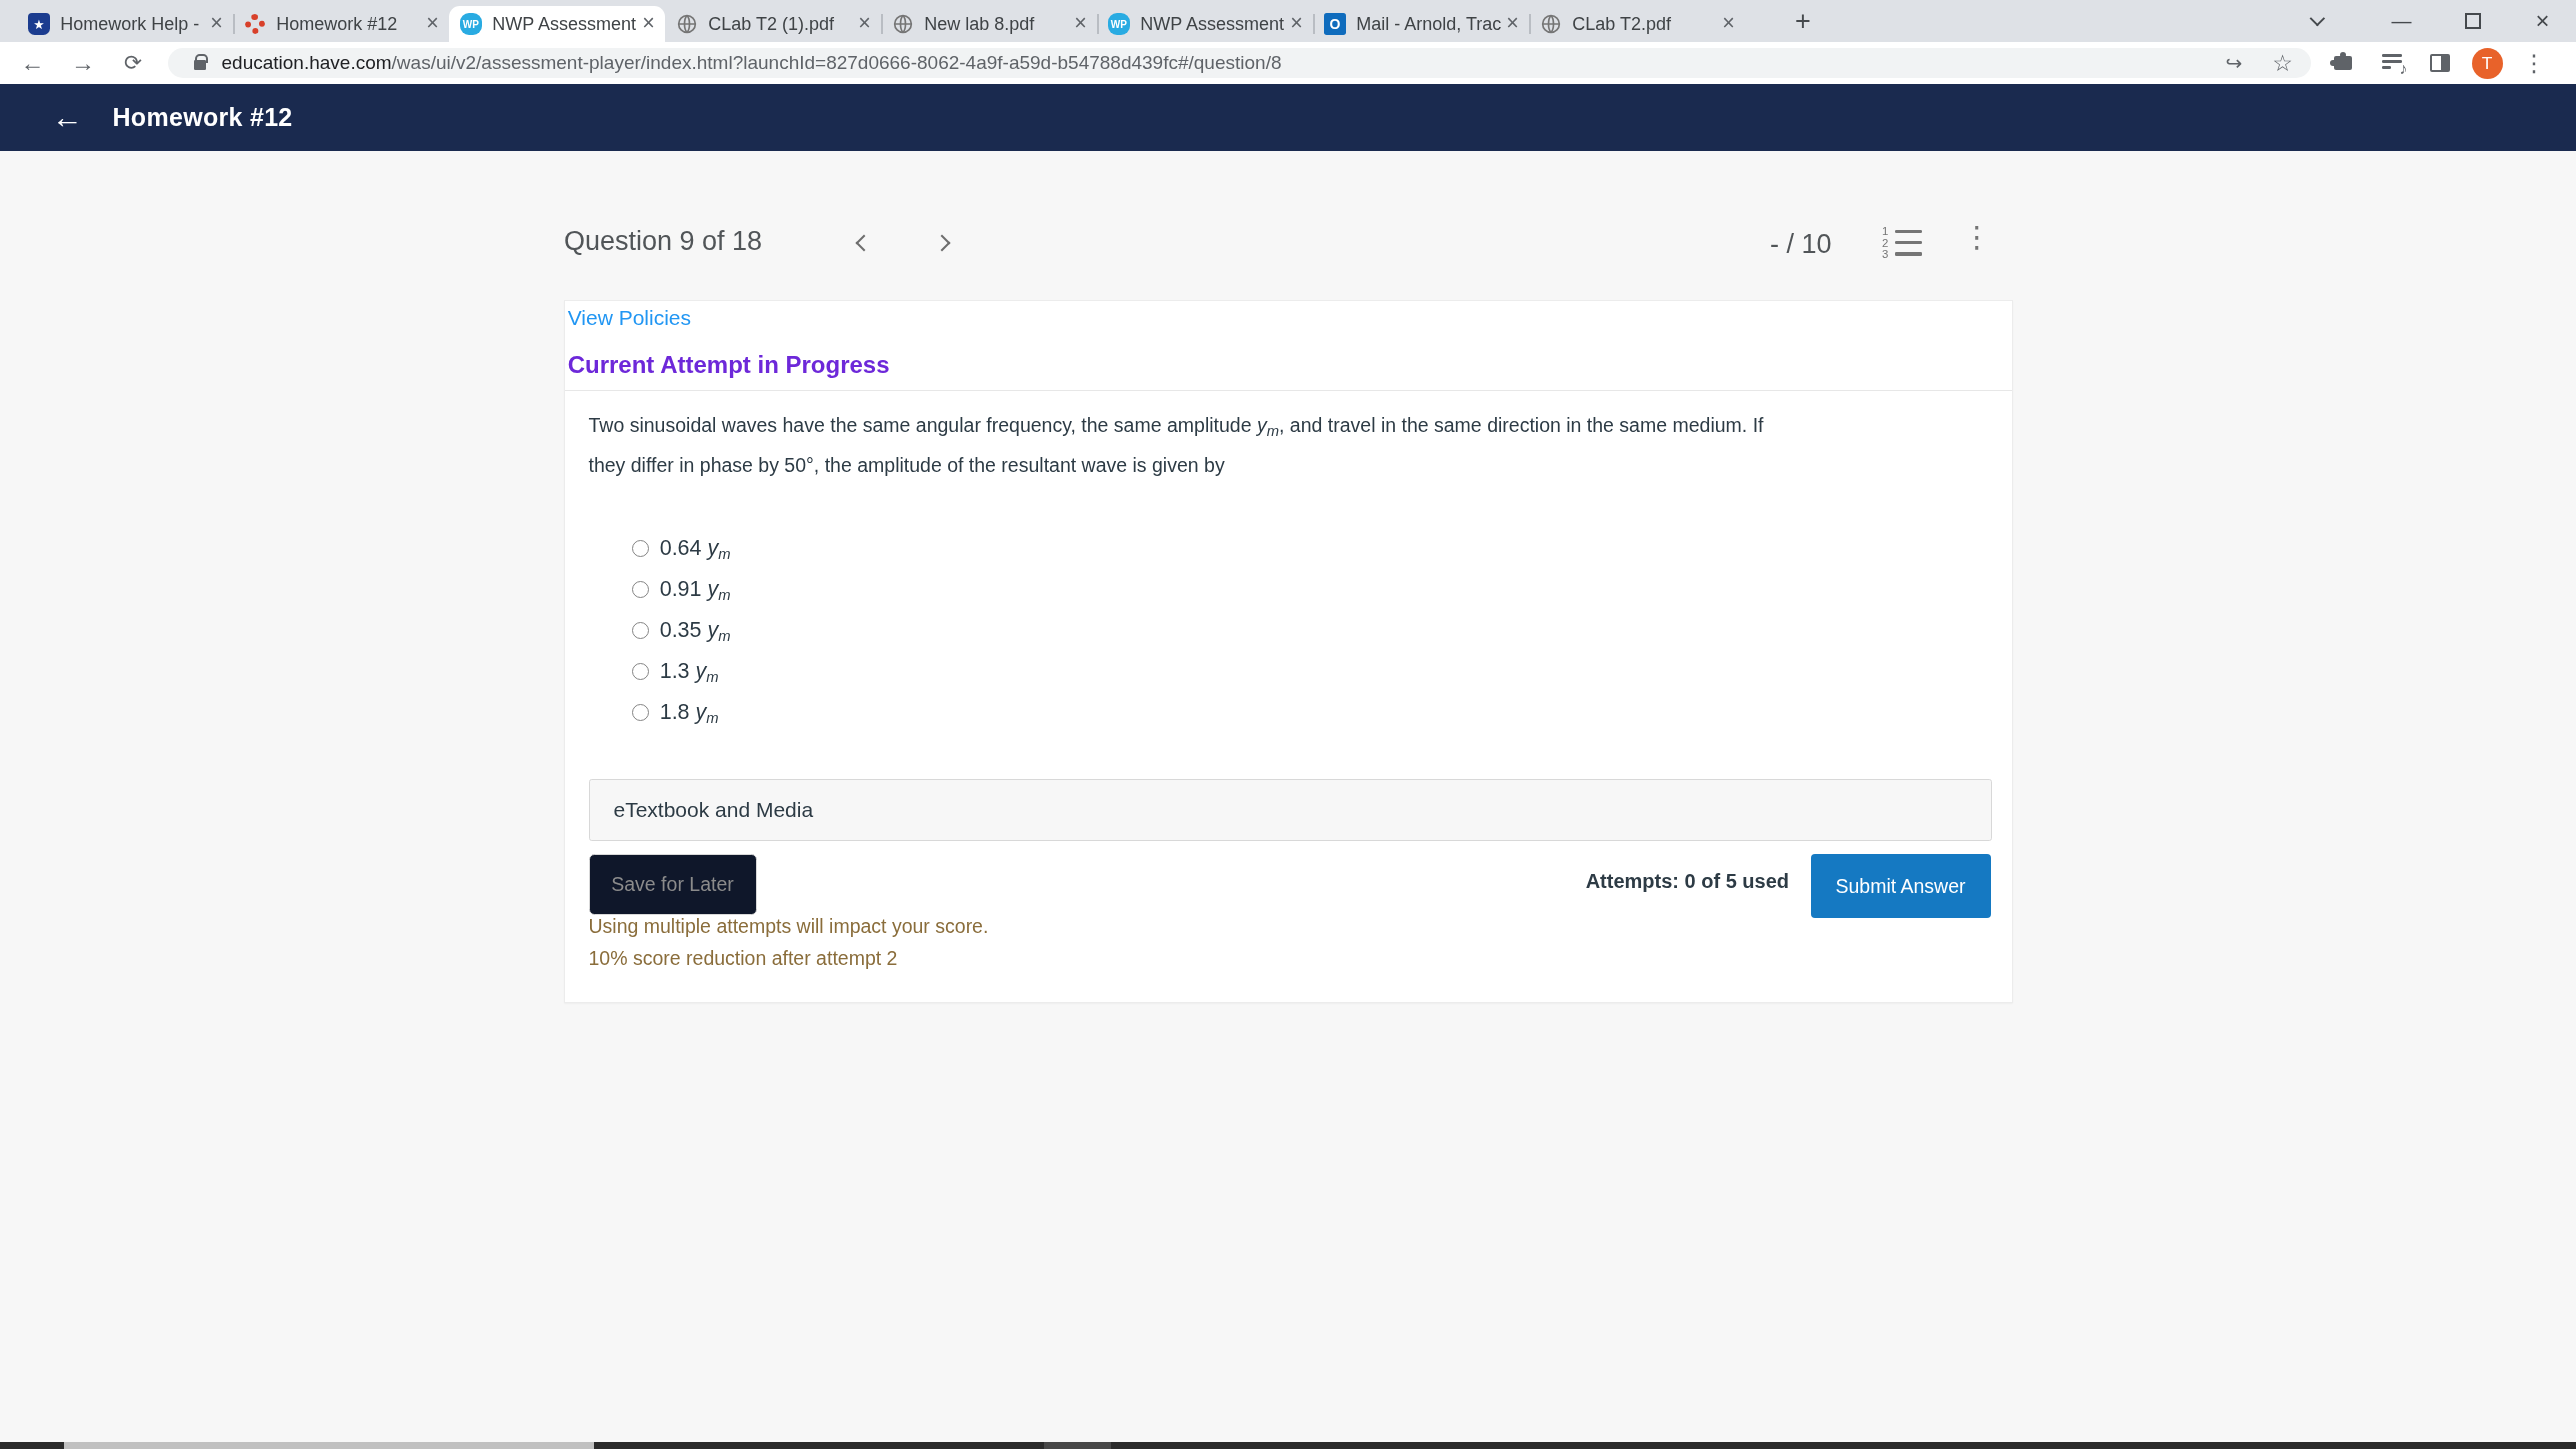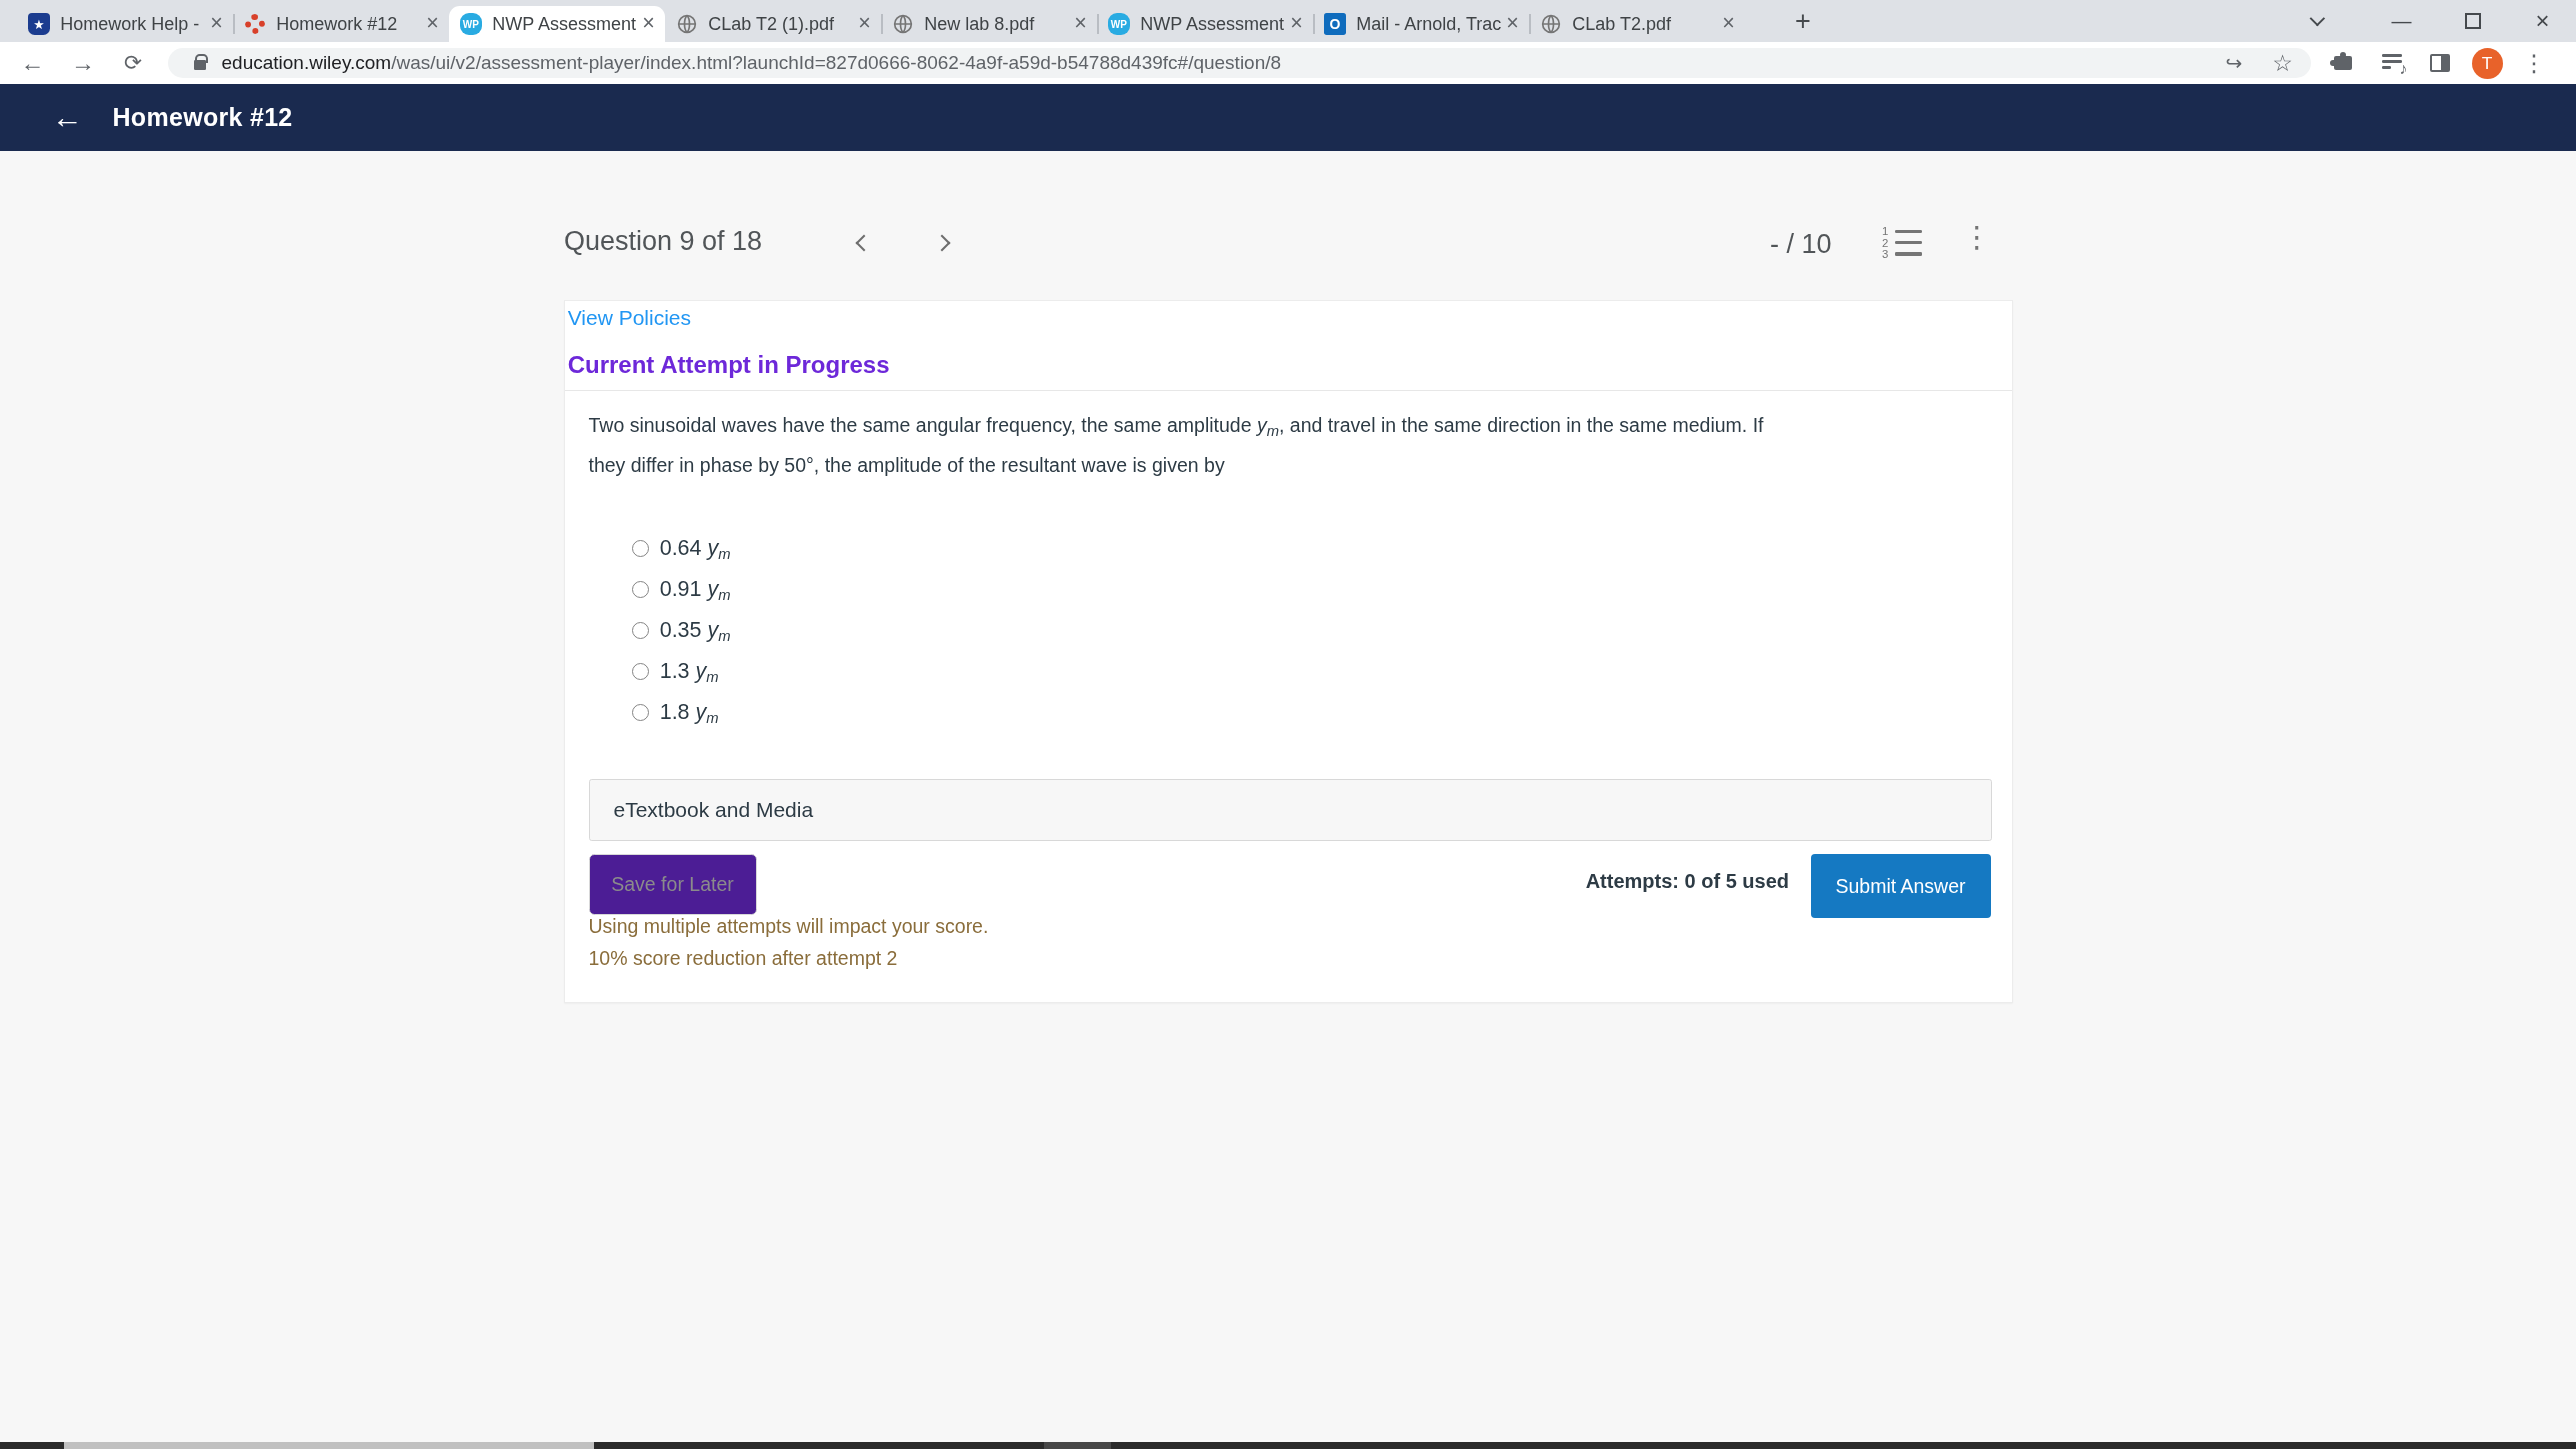--- a/index.html
+++ b/index.html
@@ -91,21 +91,21 @@
   .qtext { position:absolute; left:23.5px; top:107px; width:1415px; font-size:19.5px; line-height:34px; color:#2d3b45; }
   .sym-y { font-style:italic; }
   .sym-sub { font-size:14.8px; vertical-align:-4px; }
   .options { position:absolute; left:67px; top:227px; }
   .opt-row { display:flex; align-items:center; height:41px; cursor:pointer; }
   .radio { width:17px; height:17px; border:1.3px solid #848484; border-radius:50%; background:#fff; flex:0 0 17px; }
   .opt-label { margin-left:10.7px; font-size:21.5px; color:#2d3b45; }
   .etextbar { position:absolute; left:23.5px; top:478px; width:1403px; height:62px; background:#f7f7f7;
               border:0.7px solid #d8d8d8; border-radius:2.7px; display:flex; align-items:center; cursor:pointer; }
   .etext-label { margin-left:24px; font-size:21px; color:#2d3b45; }
-  .save-btn { position:absolute; left:23.5px; top:553px; width:168px; height:61px; background:#4c1d95;
+  .save-btn { position:absolute; left:23.5px; top:553px; width:168px; height:61px; background:#0f172a;
               border:0.7px solid #d8d8d8; border-radius:5.4px; font-size:19.5px; color:#8b8b8b;
               display:flex; align-items:center; justify-content:center; cursor:pointer; }
   .attempts { position:absolute; right:223px; top:569px; font-size:20px; font-weight:bold; color:#2d3b45; }
   .submit-btn { position:absolute; right:21.5px; top:553px; width:180px; height:64px; background:#1579c2;
                 border:none; border-radius:4px; font-size:19.5px; color:#fff;
                 display:flex; align-items:center; justify-content:center; cursor:pointer; }
   .warn1 { position:absolute; left:23.5px; top:614px; font-size:19.5px; color:#8a6d3b; }
   .warn2 { position:absolute; left:23.5px; top:646px; font-size:19.5px; color:#8a6d3b; }
 
   
@@ -198,21 +198,21 @@
   <div class="winctl wc-close">×</div>
 </div>
 
 <div class="addressbar">
   <div class="nav-ic nav-back">←</div>
   <div class="nav-ic nav-fwd">→</div>
   <div class="nav-ic nav-reload">⟳</div>
 
   <div class="omnibox">
     <span class="lock"></span>
-    <span class="url"><span class="domain">education.wiley.com</span><span>/was/ui/v2/assessment-player/index.html?launchId=827d0666-8062-4a9f-a59d-b54788d439fc#/question/8</span></span>
+    <span class="url"><span class="domain">education.have.com</span><span>/was/ui/v2/assessment-player/index.html?launchId=827d0666-8062-4a9f-a59d-b54788d439fc#/question/8</span></span>
     <div class="omni-ic omni-share">↪</div>
     <div class="omni-ic omni-star">☆</div>
   </div>
 
   <div class="bar-ic ic-puzzle">
       <span class="puzzle"></span>
     </div>
   <div class="bar-ic ic-media">
     <span class="media-lines">
         <i></i>

